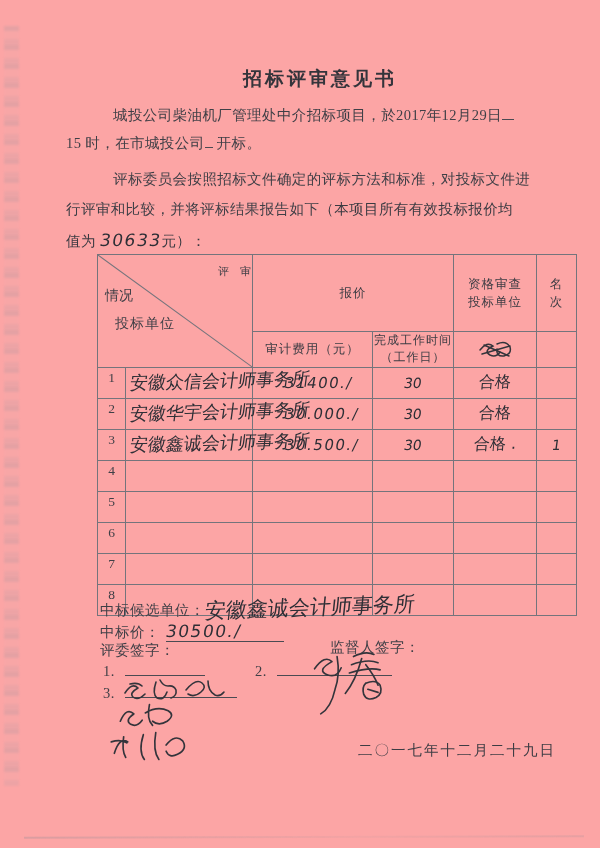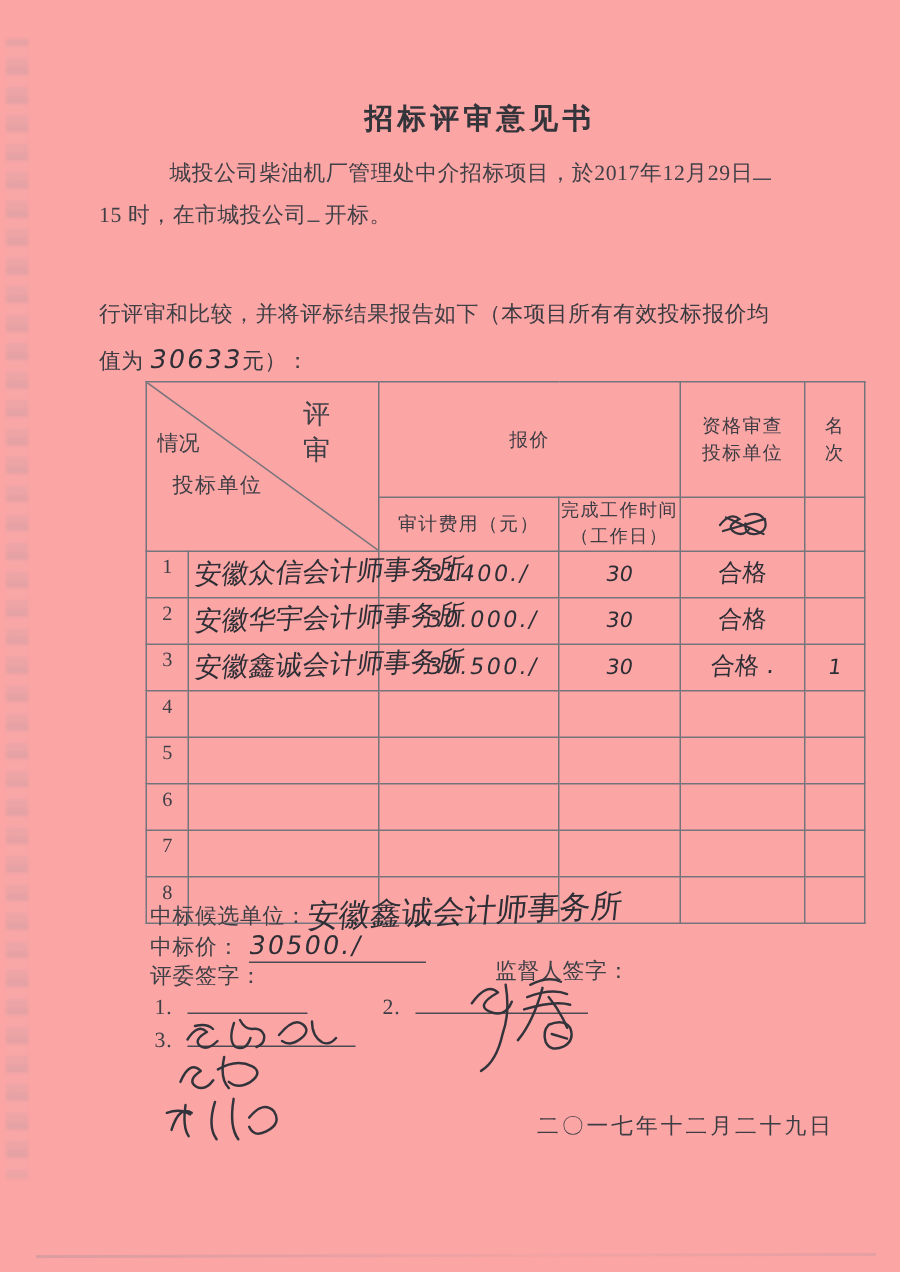--- a/index.html
+++ b/index.html
@@ -26,21 +26,21 @@
   
   table.eval{position:absolute;left:97px;top:254px;width:479px;border-collapse:collapse;
              table-layout:fixed;}
   table.eval td{border:1px solid #74747c;padding:0;position:relative;vertical-align:middle;}
   .hA td{height:76px;}
   .hB td{height:30px;}
   .dr td{height:28px;}
   .pth{font-size:12.5px;text-align:center;letter-spacing:1px;line-height:1.45;color:#3c3c43;}
   .corner{overflow:hidden;}
   .corner svg{position:absolute;left:0;top:0;width:100%;height:100%;}
-  .corner .ct{position:absolute;top:9px;left:104px;font-size:18px;}
+  .corner .ct{position:absolute;top:9px;left:120px;font-size:11px;}
   .corner .cl{position:absolute;top:32px;left:7px;font-size:14px;}
   .corner .cb{position:absolute;top:60px;left:17px;font-size:14px;letter-spacing:1px;}
   .c-no{font-size:13.5px;text-align:center;vertical-align:top !important;padding-top:2px !important;}
   .c-bidder .hw{font-size:18px;white-space:nowrap;transform:rotate(-1.4deg) skewX(-9deg);
                 transform-origin:left center;margin-left:4px;}
   .c-fee{text-align:left;}
   .c-fee .hw{font-size:15px;margin-left:32px;}
   .c-days,.c-qual,.c-rank{text-align:center;}
   .c-days .hw{font-size:14px;transform:skewX(-9deg);}
   .c-qual .hw{font-size:16px;transform:skewX(-6deg) rotate(-1deg);}
@@ -69,20 +69,21 @@
 
   <div class="t body14" style="top:106px;left:113px;">
     <span>城投公司柴油机厂管理处中介招标项目，於</span><span class="u">2017年12月29日</span><span class="utrail"></span>
   </div>
   <div class="t body14" style="top:134px;left:66px;">
     <span class="u">15</span>
     <span>时，在</span><span class="u">市城投公司</span><span class="utrail" style="width:8px;"></span>
     <span>开标。</span>
   </div>
 
+  <div class="t body14" style="top:170px;left:113px;">评标委员会按照招标文件确定的评标方法和标准，对投标文件进</div>
   <div class="t body14" style="top:200px;left:66px;">
     <span>行评审和比较，并将评标结果报告如下</span><span class="b">（本项目所有有效投标报价均</span>
   </div>
   <div class="t body14" style="top:230px;left:66px;">
     <span class="b">值为</span>
     <span class="hw hw-num" style="font-size:17px;">30633</span><span class="b">元）：</span>
   </div>
 
   <table class="eval">
     <colgroup>

